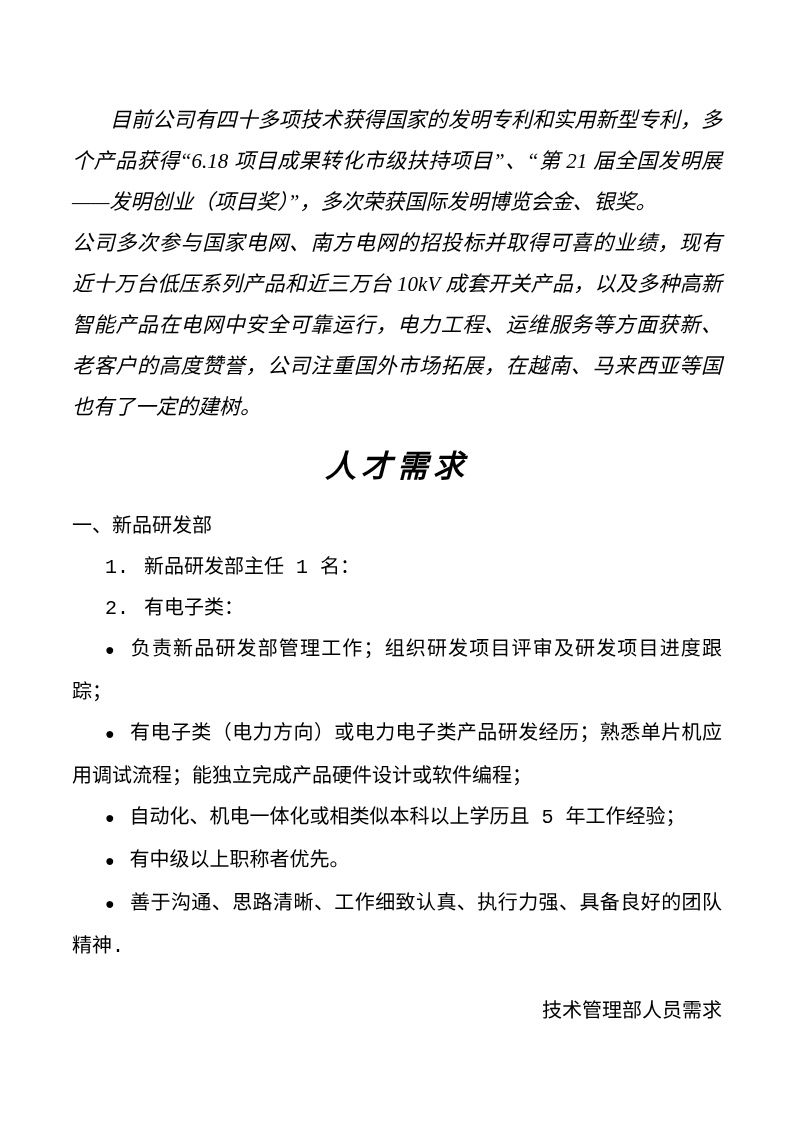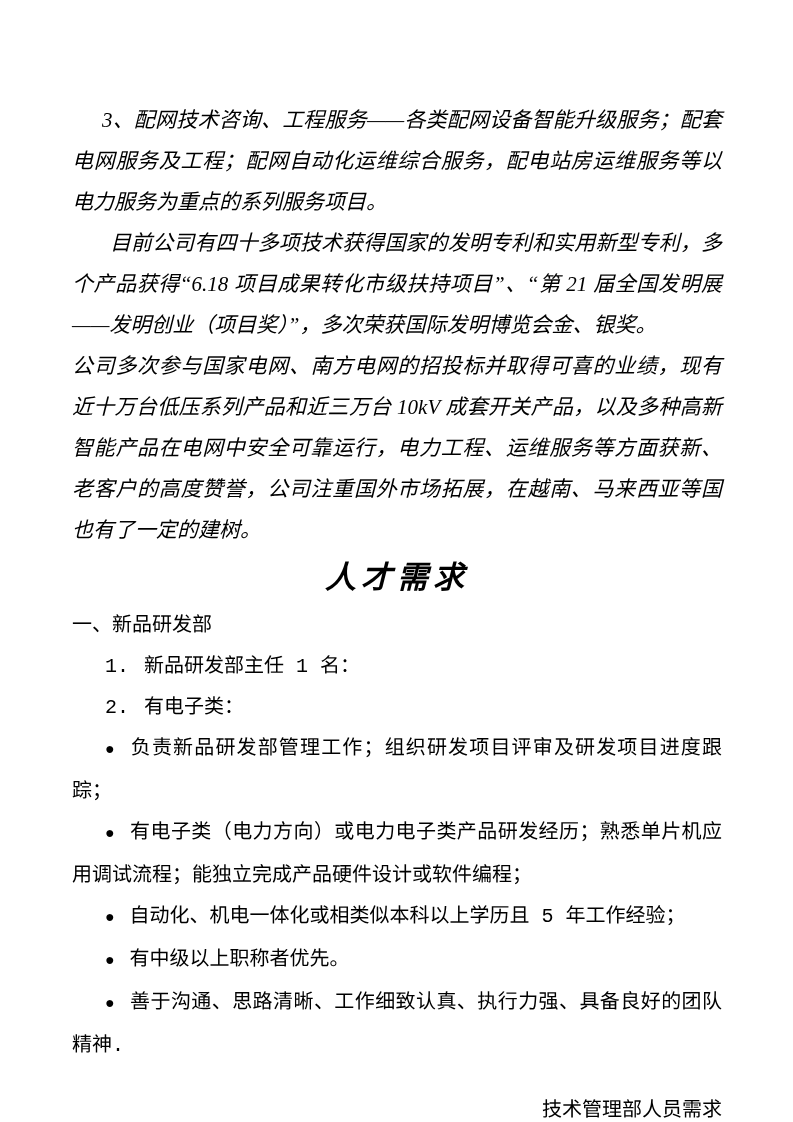--- a/index.html
+++ b/index.html
@@ -34,21 +34,21 @@
   .indent-lg { text-indent: 38px; }
   
   .section-title {
     font-family: "Liberation Serif", "DejaVu Serif", serif;
     font-style: italic;
     font-weight: 600;
     font-size: 31px;
     line-height: 46px;
     letter-spacing: 5px;
     text-align: center;
-    margin: 4px;
+    margin: 16px;
   }
   
   .song {
     font-family: Liberation Mono, monospace;
     font-size: 20px;
     line-height: 41px;
     margin: 0;
     text-align: justify;
   }
   .list-para { text-indent: 33px; }
@@ -62,21 +62,20 @@
     text-align: right;
     text-indent: 0;
   }
 </style>
 </head>
 <body>
 
 <div class="page">
   <div class="content">
 
-    <p class="kai indent-sm">3、配网技术咨询、工程服务——各类配网设备智能升级服务；配套电网服务及工程；配网自动化运维综合服务，配电站房运维服务等以电力服务为重点的系列服务项目。</p>
 
     <p class="kai indent-lg">目前公司有四十多项技术获得国家的发明专利和实用新型专利，多个产品获得“6.18 项目成果转化市级扶持项目”、“第 21 届全国发明展——发明创业（项目奖）”，多次荣获国际发明博览会金、银奖。</p>
 
     <p class="kai">公司多次参与国家电网、南方电网的招投标并取得可喜的业绩，现有近十万台低压系列产品和近三万台 10kV 成套开关产品，以及多种高新智能产品在电网中安全可靠运行，电力工程、运维服务等方面获新、老客户的高度赞誉，公司注重国外市场拓展，在越南、马来西亚等国也有了一定的建树。</p>
 
     <h1 class="section-title">人才需求</h1>
 
     <p class="song">一、新品研发部</p>
 
     <p class="song list-para"><span class="item-number">1.</span><span>新品研发部主任 1 名：</span></p>

